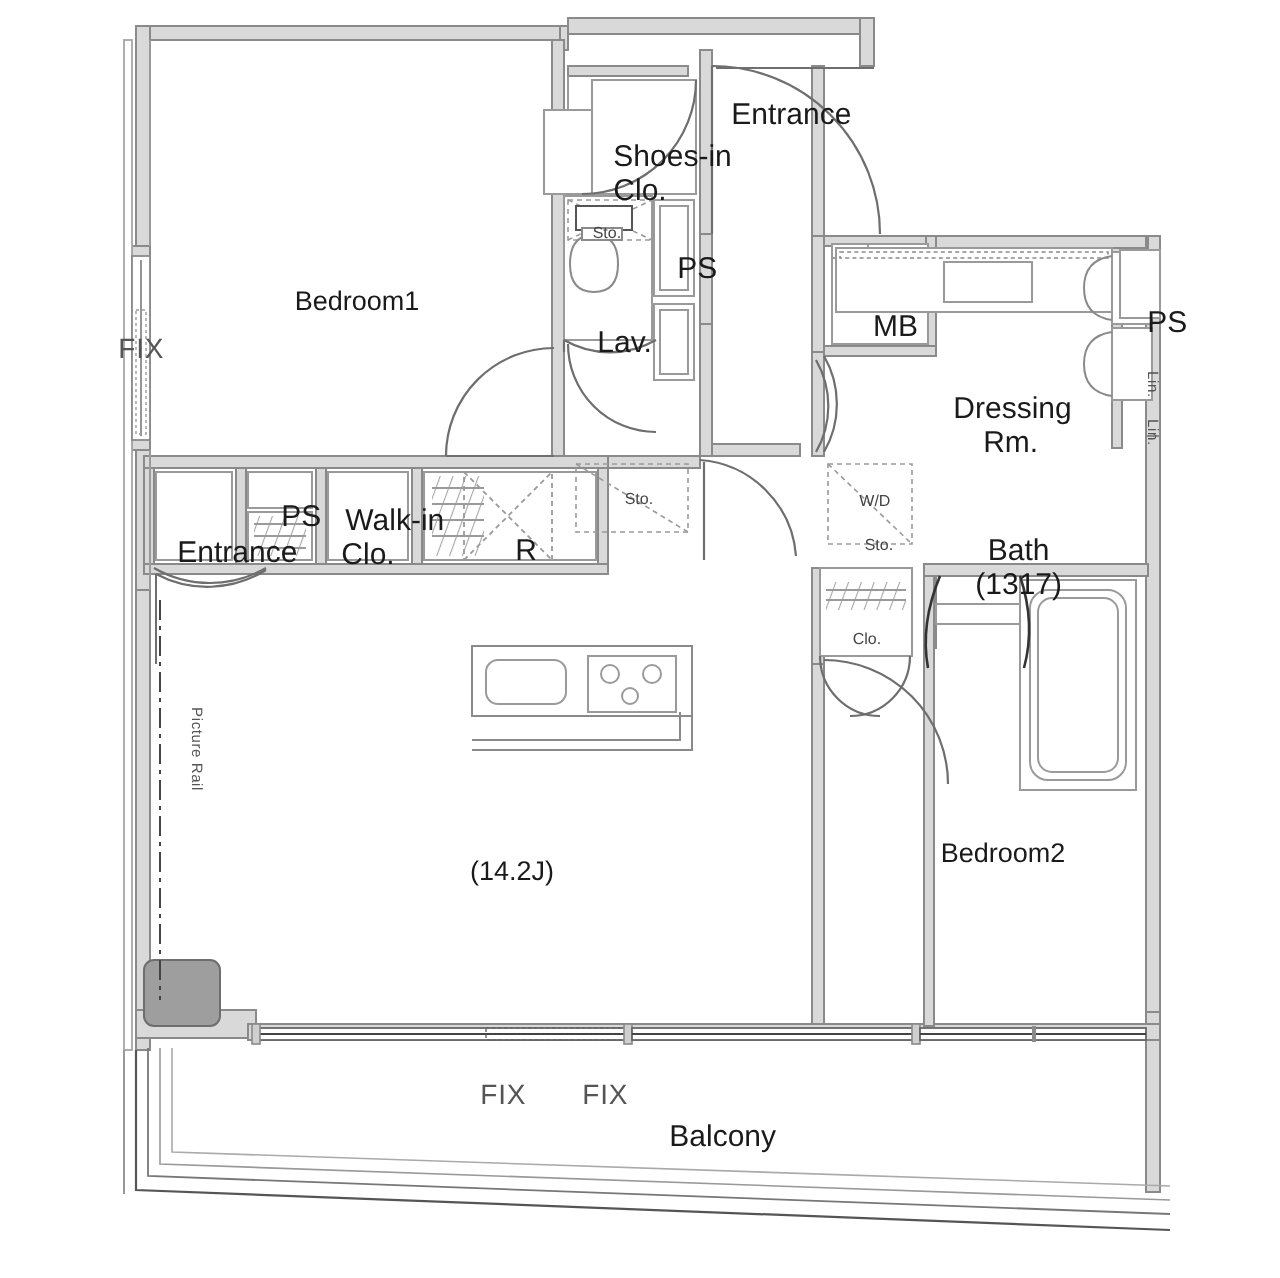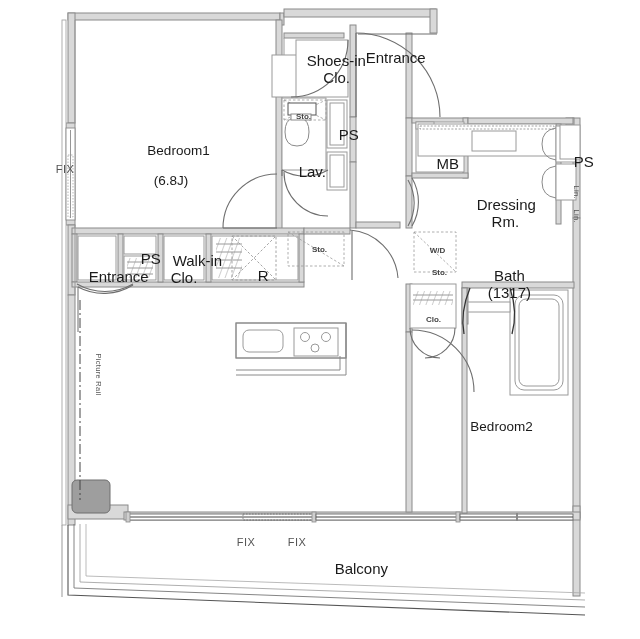--- a/index.html
+++ b/index.html
@@ -21,22 +21,22 @@
     color:#1a1a1a;
     text-align:center;
     line-height:1.12;
     white-space:pre;
     pointer-events:none;
     font-family:"Liberation Sans", sans-serif;
   }
   .lbl.room{font-size:13.5px;}
   .lbl.room .sub{font-size:13.5px;display:block;}
   .lbl.small{font-size:15px;}
-  .lbl.tiny{font-size:8px;color:#444;font-weight:bold;}
-  .lbl.fix{font-size:11px;color:#555;letter-spacing:.4px;}
+  .lbl.tiny{font-size:8px;color:#444;}
+  .lbl.fix{font-size:14px;color:#555;letter-spacing:.4px;}
   .lbl.vert{
     writing-mode:vertical-rl;
     text-orientation:mixed;
     font-size:7.5px;
     color:#555;
     letter-spacing:.3px;
   }
 </style>
 </head>
 <body>
@@ -281,24 +281,24 @@
 
   <g>
     <line x1="80" y1="300" x2="80" y2="500" stroke="#444" stroke-width="1" stroke-dasharray="10 3 2 3"></line>
   </g>
 </svg>
 
 <div id="room-labels">
 
   <div class="lbl room" style="left:111px; top:128px; width:120px;">
     <span>Bedroom1</span>
-    <span class="sub">(6.8J)</span>
   </div>
 
   <div class="lbl room" style="left:126px; top:398px; width:260px;">
+    <span class="sub">(14.2J)</span>
   </div>
 
   <div class="lbl room" style="left:434px; top:404px; width:120px;">
     <span>Bedroom2</span>
   </div>
 
   <div class="lbl small" style="left:466px; top:251px; width:70px;">
     <span>Bath</span>
     <span class="sub">(1317)</span>
   </div>
@@ -309,21 +309,21 @@
   </div>
 
   <div class="lbl small" style="left:308px; top:544px; width:90px;">
     <span>Balcony</span>
   </div>
 
   <div class="lbl small" style="left:349px; top:33px; width:60px;">
     <span>Entrance</span>
   </div>
 
-  <div class="lbl small" style="left:290px; top:36px; width:60px;text-align:right;">
+  <div class="lbl small" style="left:290px; top:54px; width:60px;">
     <span>Shoes-in
 Clo.</span>
   </div>
 
   <div class="lbl tiny" style="left:284px; top:104px; width:30px;">
     <span>Sto.</span>
   </div>
 
   <div class="lbl small" style="left:322px; top:110px; width:28px;">
     <span>PS</span>

